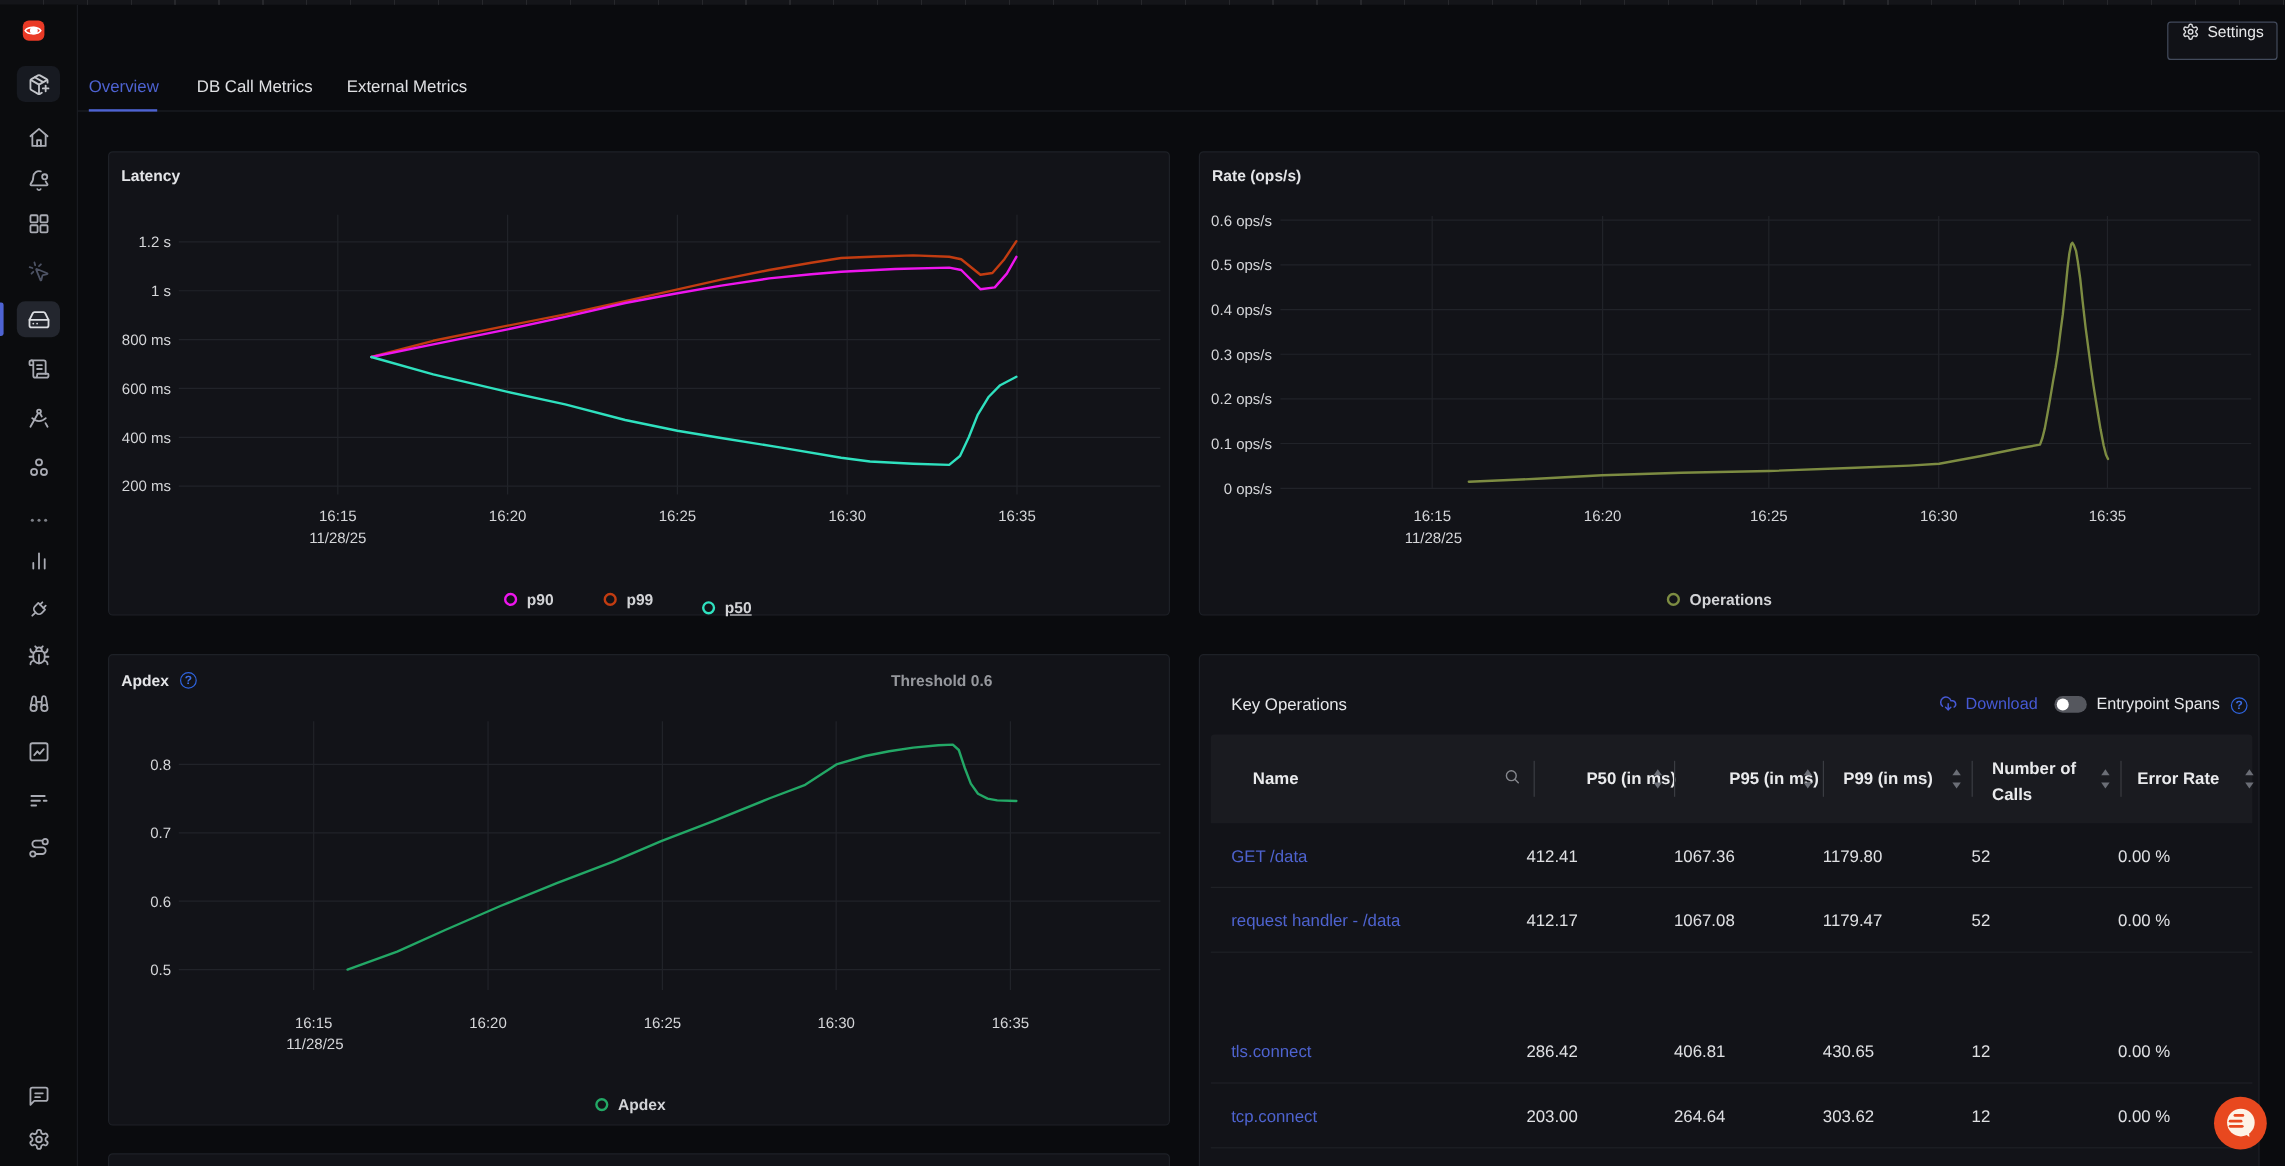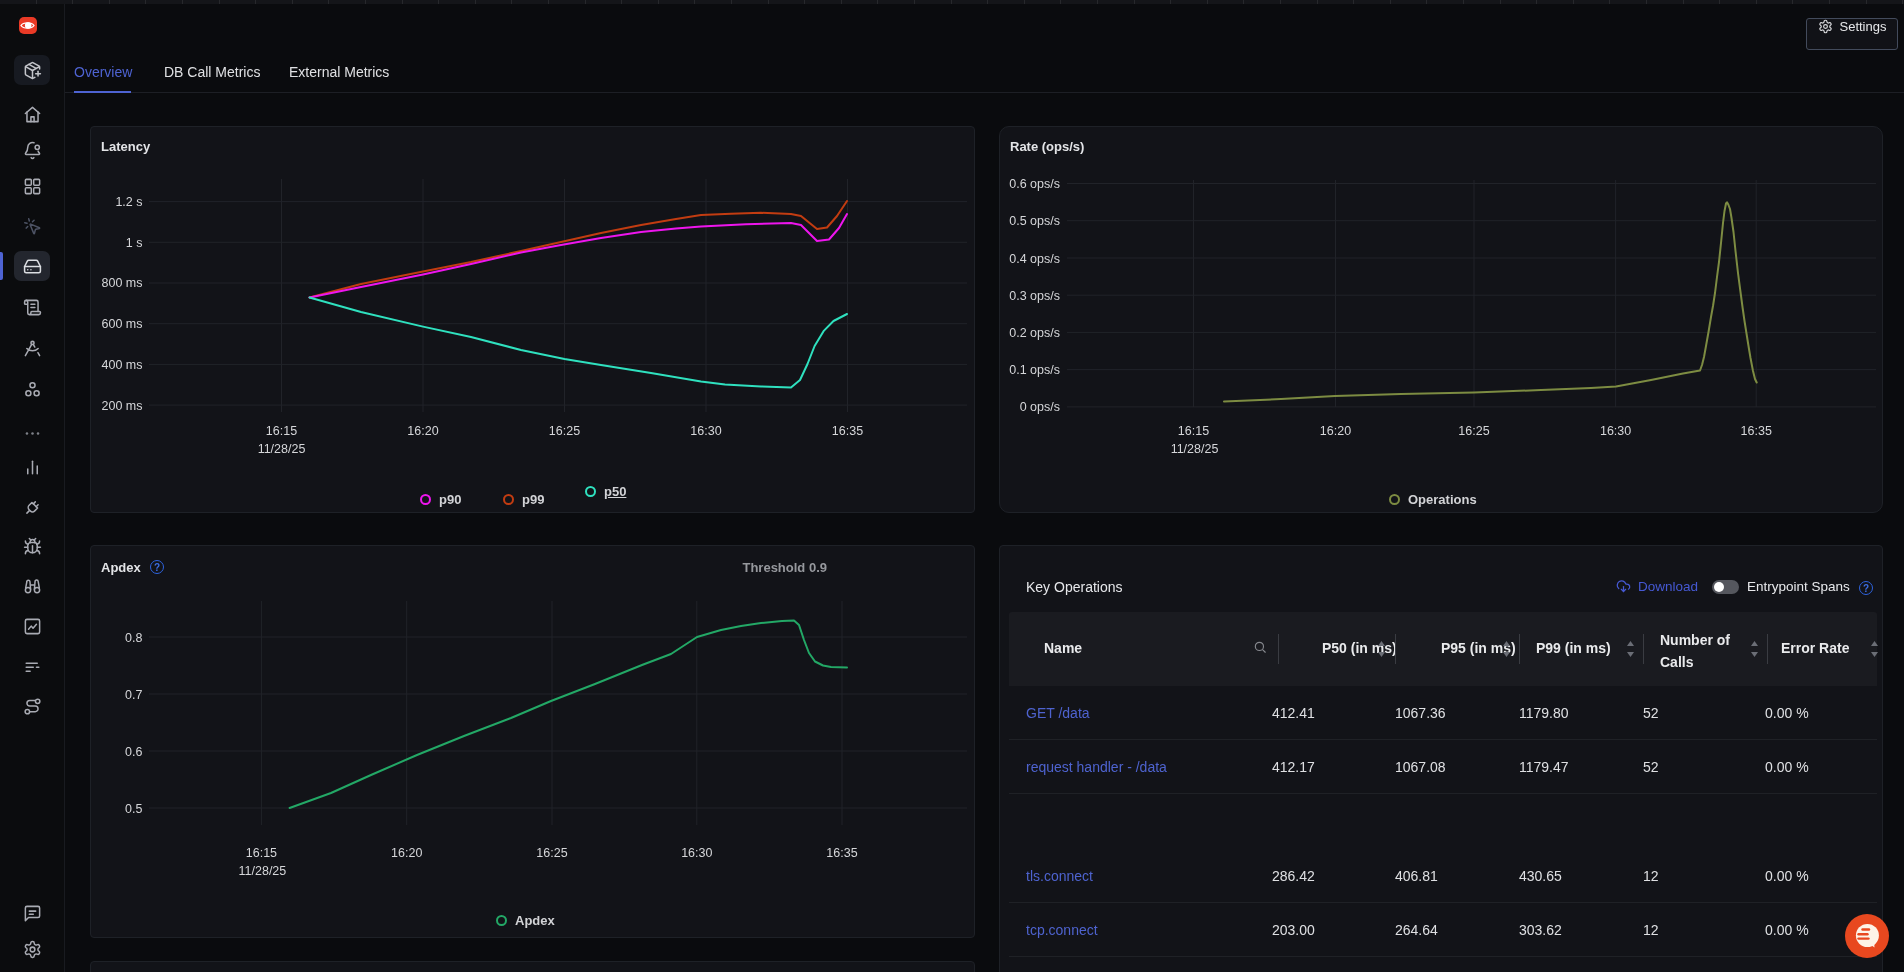--- a/index.html
+++ b/index.html
@@ -256,27 +256,27 @@
       <polyline stroke="#2fe1bf" stroke-width="2" stroke-linejoin="round" stroke-linecap="round" points="218.5,170.5 270,185 332,199.6 380,210 430,223 473.5,232 510,238 560,246 610,254.5 634,257.6 670,259.4 700,260.4 709,253 716.5,237 723.6,219 733,203.6 742.5,194 756,187"></polyline>
     </svg>
     <div class="legend" style="left:329px; top:365px;">
         <span class="ring" style="border-color:#ee15ee;"></span>
         <span>p90</span>
       </div>
     <div class="legend" style="left:412px; top:365px;">
         <span class="ring" style="border-color:#c23c11;"></span>
         <span>p99</span>
       </div>
-    <div class="legend" style="left:494px; top:357px;text-decoration:underline;">
+    <div class="legend" style="left:494px; top:372px;text-decoration:underline;">
         <span class="ring" style="border-color:#2fe1bf;"></span>
         <span>p50</span>
       </div>
   </div>
 
-  <div class="panel" style="left:999px; top:126px; width:884px; height:387px;border-radius:10px;">
+  <div class="panel" style="left:999px; top:126px; width:884px; height:387px;">
     <div class="ptitle" style="left:10px; top:12px;">Rate (ops/s)</div>
     <svg class="chart" width="884" height="387" fill="none">
       <g stroke="#212329" stroke-width="1">
         <line x1="193.5" y1="53" x2="193.5" y2="280"></line>
           <line x1="335.5" y1="53" x2="335.5" y2="280"></line>
           <line x1="474" y1="53" x2="474" y2="280"></line>
           <line x1="615.6" y1="53" x2="615.6" y2="280"></line>
           <line x1="756.2" y1="53" x2="756.2" y2="280"></line>
         <line x1="67" y1="56.5" x2="876" y2="56.5"></line>
           <line x1="67" y1="93.7" x2="876" y2="93.7"></line>
@@ -307,21 +307,21 @@
     </svg>
     <div class="legend" style="left:389px; top:365px;">
         <span class="ring" style="border-color:#7d8c42;"></span>
         <span>Operations</span>
       </div>
   </div>
 
   <div class="panel" style="left:90px; top:545px; width:885px; height:393px;">
     <div class="ptitle" style="left:10px; top:14px;">Apdex</div>
     <div class="qicon" style="left:59px; top:14px;">?</div>
-    <div style="position:absolute; right:147px; top:14px; font-size:13px; color:#96989d; font-weight:bold;">Threshold 0.9</div>
+    <div style="position:absolute; right:147px; top:14px; font-size:13px; color:#96989d; font-weight:bold;">Threshold 0.6</div>
     <svg class="chart" width="885" height="393" fill="none">
       <g stroke="#212329" stroke-width="1">
         <line x1="170.4" y1="55" x2="170.4" y2="279"></line>
           <line x1="315.7" y1="55" x2="315.7" y2="279"></line>
           <line x1="461" y1="55" x2="461" y2="279"></line>
           <line x1="605.8" y1="55" x2="605.8" y2="279"></line>
           <line x1="751" y1="55" x2="751" y2="279"></line>
         <line x1="58" y1="91" x2="876" y2="91"></line>
           <line x1="58" y1="148" x2="876" y2="148"></line>
           <line x1="58" y1="205" x2="876" y2="205"></line>

